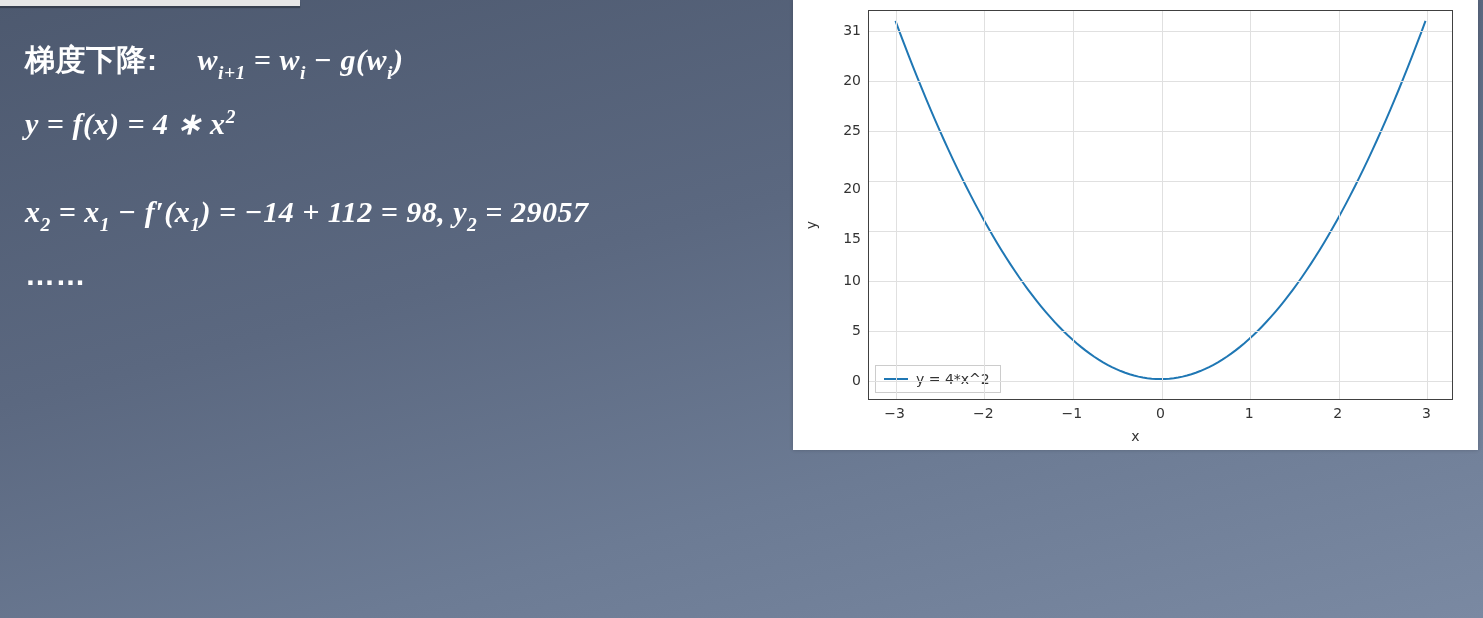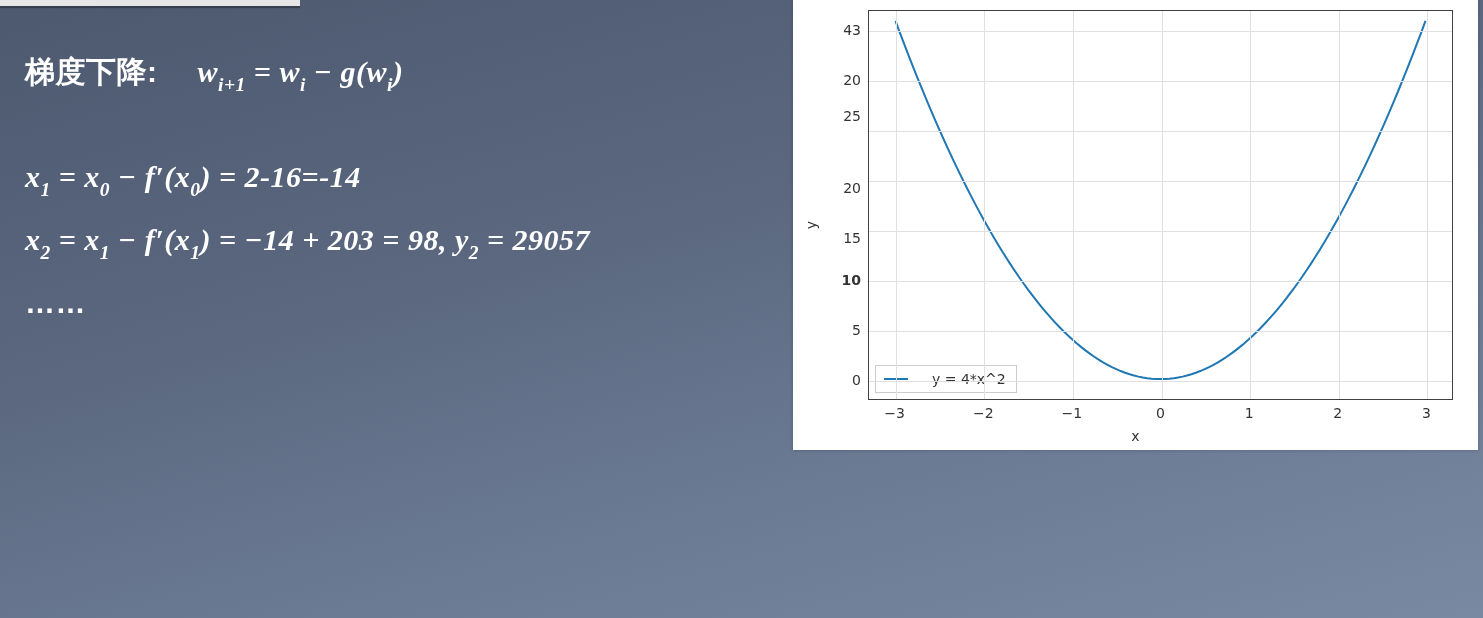--- a/index.html
+++ b/index.html
@@ -30,21 +30,21 @@
     top: 40px;
     left: 25px;
     right: 30px;
     bottom: 0;
   }
   .math-line {
     font-size: 30px;
     font-weight: 700;
     font-style: italic;
     font-family: "Cambria Math", "Times New Roman", serif;
-    margin: 12px 0 24px 0;
+    margin: 0 0 24px 0;
     letter-spacing: 0.5px;
     white-space: nowrap;
   }
   .math-line .upright {
     font-style: normal;
     font-family: "Segoe UI", "Microsoft YaHei", sans-serif;
   }
   .math-line sub {
     font-size: 0.65em;
     vertical-align: sub;
@@ -123,21 +123,21 @@
   }
   .legend {
     position: absolute;
     border: 1px solid #cccccc;
     background: #ffffff;
     padding: 5px 10px 5px 8px;
     font-size: 14px;
     color: #333;
     display: flex;
     align-items: center;
-    gap: 24px;
+    gap: 8px;
   }
   .legend .swatch {
     width: 24px;
     height: 2px;
     background: #1f77b4;
   }
   svg.curve {
     position: absolute;
     left: 0; top: 0;
     width: 100%; height: 100%;
@@ -160,32 +160,32 @@
     <div class="math-line">
       <span class="upright">梯度下降:</span>
       &nbsp;&nbsp;&nbsp;
       <span>w</span><sub>i+1</sub>
       <span> = </span>
       <span>w</span><sub>i</sub>
       <span>  −  </span>
       <span>g(w</span><sub>i</sub><span>)</span>
     </div>
 
+    <div class="math-line">
+      <span>y = f(x) = 4 ∗ x</span><sup>2</sup>
+    </div>
 
 
     <div class="gap"></div>
 
 
-    <div class="math-line">
-      <span>x</span><sub>1</sub><span> = x</span><sub>0</sub><span> − f′(x</span><sub>0</sub><span>) = 2-16=-14</span>
-    </div>
-
-
-    <div class="math-line">
-      <span>x</span><sub>2</sub><span> = x</span><sub>1</sub><span> − f′(x</span><sub>1</sub><span>) = −14 + 203 = 98,   y</span><sub>2</sub><span> = 29057</span>
+
+
+    <div class="math-line">
+      <span>x</span><sub>2</sub><span> = x</span><sub>1</sub><span> − f′(x</span><sub>1</sub><span>) = −14 + 112 = 98,   y</span><sub>2</sub><span> = 29057</span>
     </div>
 
     <div class="math-line">
       <span class="upright">……</span>
     </div>
 
   </div>
 
   <div class="chart-box">
     <div class="plot-area" id="plot">
@@ -217,20 +217,20 @@
     <div id="ticks-container"></div>
   <div class="tick-x" style="left: 101.591px;">−3</div>
       <div class="tick-x" style="left: 190.227px;">−2</div>
       <div class="tick-x" style="left: 278.864px;">−1</div>
       <div class="tick-x" style="left: 367.5px;">0</div>
       <div class="tick-x" style="left: 456.136px;">1</div>
       <div class="tick-x" style="left: 544.773px;">2</div>
       <div class="tick-x" style="left: 633.409px;">3</div>
       <div class="tick-y" style="top: 380px;">0</div>
       <div class="tick-y" style="top: 330px;">5</div>
-      <div class="tick-y" style="top: 280px; font-weight: bold;">10</div>
+      <div class="tick-y" style="top: 280px;">10</div>
       <div class="tick-y" style="top: 238px;">15</div>
       <div class="tick-y" style="top: 188px;">20</div>
-      <div class="tick-y" style="top: 116px;">25</div>
+      <div class="tick-y" style="top: 130px;">25</div>
       <div class="tick-y" style="top: 80px;">20</div>
-      <div class="tick-y" style="top: 30px;">43</div>
+      <div class="tick-y" style="top: 30px;">31</div>
     </div>
 </div>
 
 </body></html>

